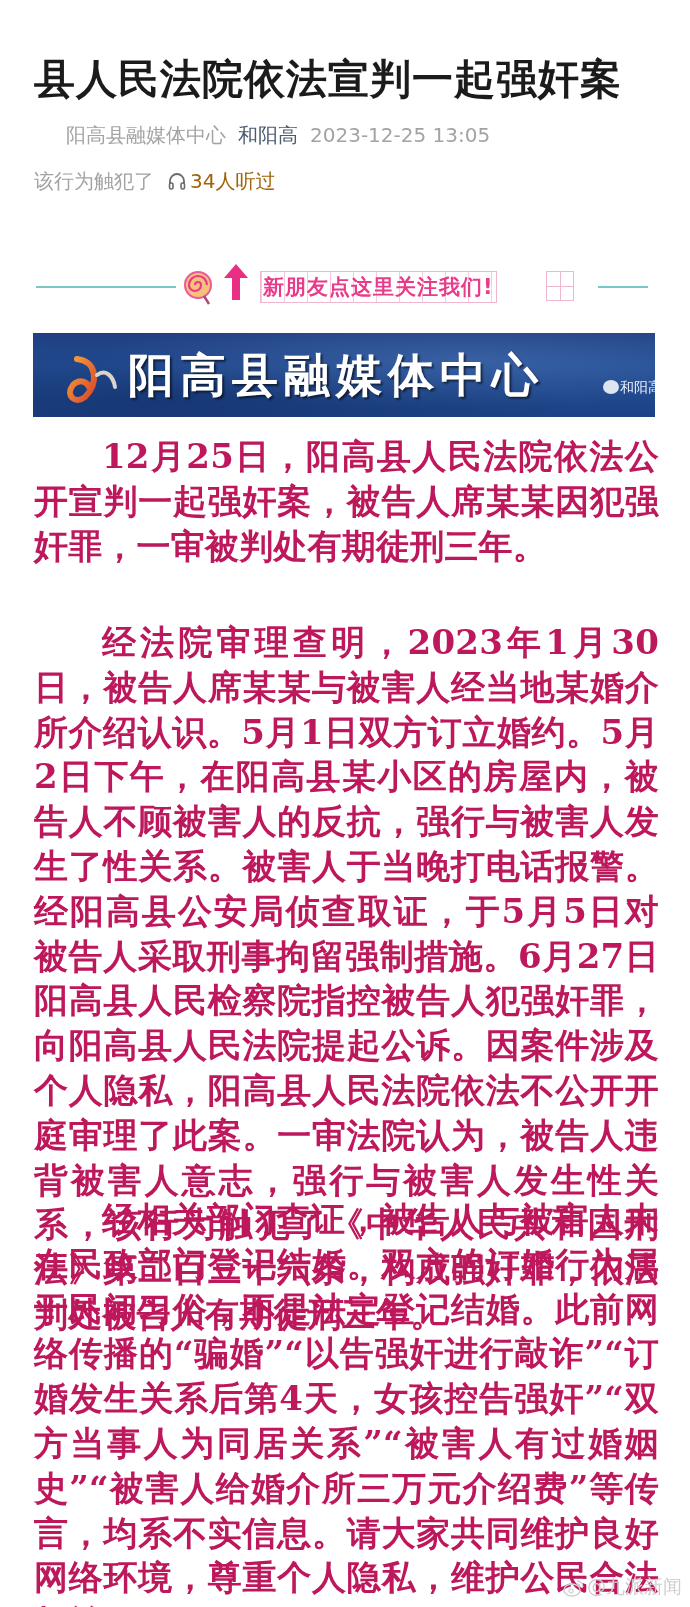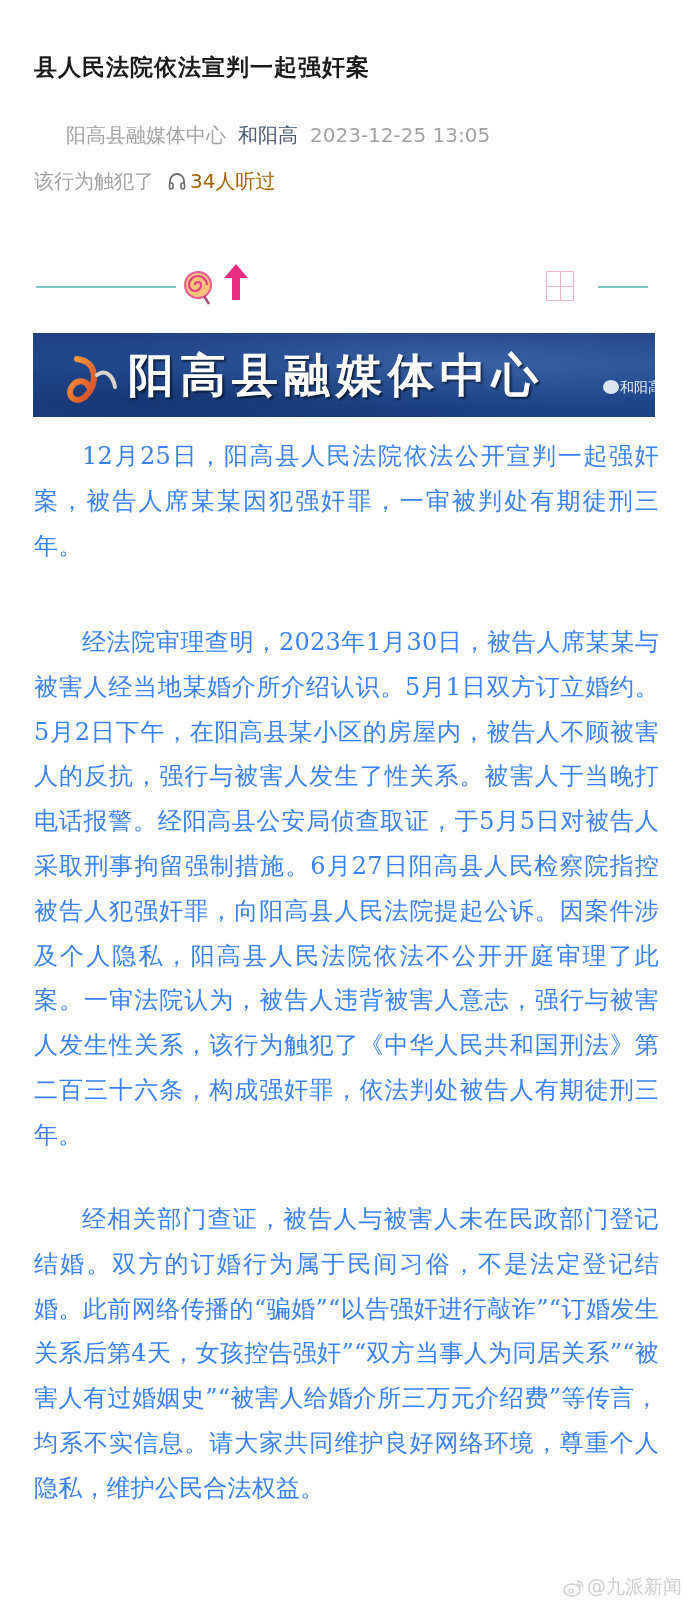--- a/index.html
+++ b/index.html
@@ -2,21 +2,21 @@
 <html><head>
 <meta charset="utf-8">
 <style>
   html, body { margin: 0; padding: 0; }
   body {
     width: 690px; height: 1607px; background: #ffffff; position: relative; overflow: hidden;
     font-family: "DejaVu Sans", "Liberation Sans", sans-serif; color: #1a1a1a;
   }
   .title {
     position: absolute; left: 34px; top: 52px;
-    font-size: 23px; font-weight: bold; color: #1b1b1b; letter-spacing: 1px;
+    font-size: 41px; font-weight: bold; color: #1b1b1b; letter-spacing: 1px;
     font-family: "DejaVu Sans", sans-serif;
   }
   .meta { position: absolute; left: 34px; font-size: 20px; color: #a3a3a3; white-space: nowrap; }
   .meta1 { top: 122px; margin-left: 32px; }
   .meta2 { top: 168px; }
   .meta .account { color: #4a5a72; margin-left: 12px; }
   .meta .date { margin-left: 12px; }
   .meta .listen { margin-left: 14px; color: #a16207; }
   .meta .headphone { display: inline-block; vertical-align: -3px; margin-right: 4px; }
 
@@ -64,22 +64,22 @@
     position: absolute; left: 570px; top: 46px; font-size: 14px; color: #e8eefc; white-space: nowrap;
   }
   .banner .wm-icon {
     display: inline-block; width: 16px; height: 14px; border-radius: 50%;
     background: #dde4f2; vertical-align: -2px; margin-right: 1px;
   }
 
   .body-text {
     position: absolute; left: 34px; width: 625px;
     font-family: "DejaVu Serif", "Liberation Serif", serif;
-    font-size: 24px; line-height: 44.8px; color: #3b82f6;
-    text-align: justify; letter-spacing: 0.2px;
+    font-size: 34px; line-height: 44.8px; color: #be185d;
+    text-align: justify; letter-spacing: 0.2px; font-weight: bold;
   }
   .body-text p { margin: 0; text-indent: 2em; }
   .p1 { top: 434px; }
   .p2 { top: 620px; }
   .p3 { top: 1197px; }
 
   .footer-wm {
     position: absolute; left: 563px; top: 1574px; font-size: 19px; color: #cfcfcf; white-space: nowrap;
   }
   .footer-wm .weibo { display: inline-block; vertical-align: -4px; margin-right: 2px; }
@@ -109,20 +109,21 @@
       <circle cx="16" cy="15" r="13" fill="none" stroke="#ec5a9a" stroke-width="2"></circle>
       <path d="M16 15 m-3 0 a3 3 0 1 1 6 0 a6 6 0 1 1 -12 0 a9 9 0 1 1 18 0" fill="none" stroke="#e83c8a" stroke-width="2.2"></path>
       <line x1="22" y1="26" x2="27" y2="34" stroke="#b04a7a" stroke-width="2.5"></line>
     </svg>
   </div>
   <div class="arrow">
     <svg width="24" height="36" viewBox="0 0 24 36">
         <polygon points="12,0 24,14 16,14 16,36 8,36 8,14 0,14" fill="#ea2e84"></polygon>
       </svg>
   </div>
+  <div class="follow-text">新朋友点这里关注我们!</div>
   <div class="grid-box"></div>
   <div class="line-right"></div>
 </div>
 
 <div class="banner">
   <div class="logo">
     <svg width="56" height="52" viewBox="0 0 56 52">
       <defs>
         <linearGradient id="lg1" x1="0" y1="0" x2="1" y2="1">
           <stop offset="0" stop-color="#f7a23a"></stop>

